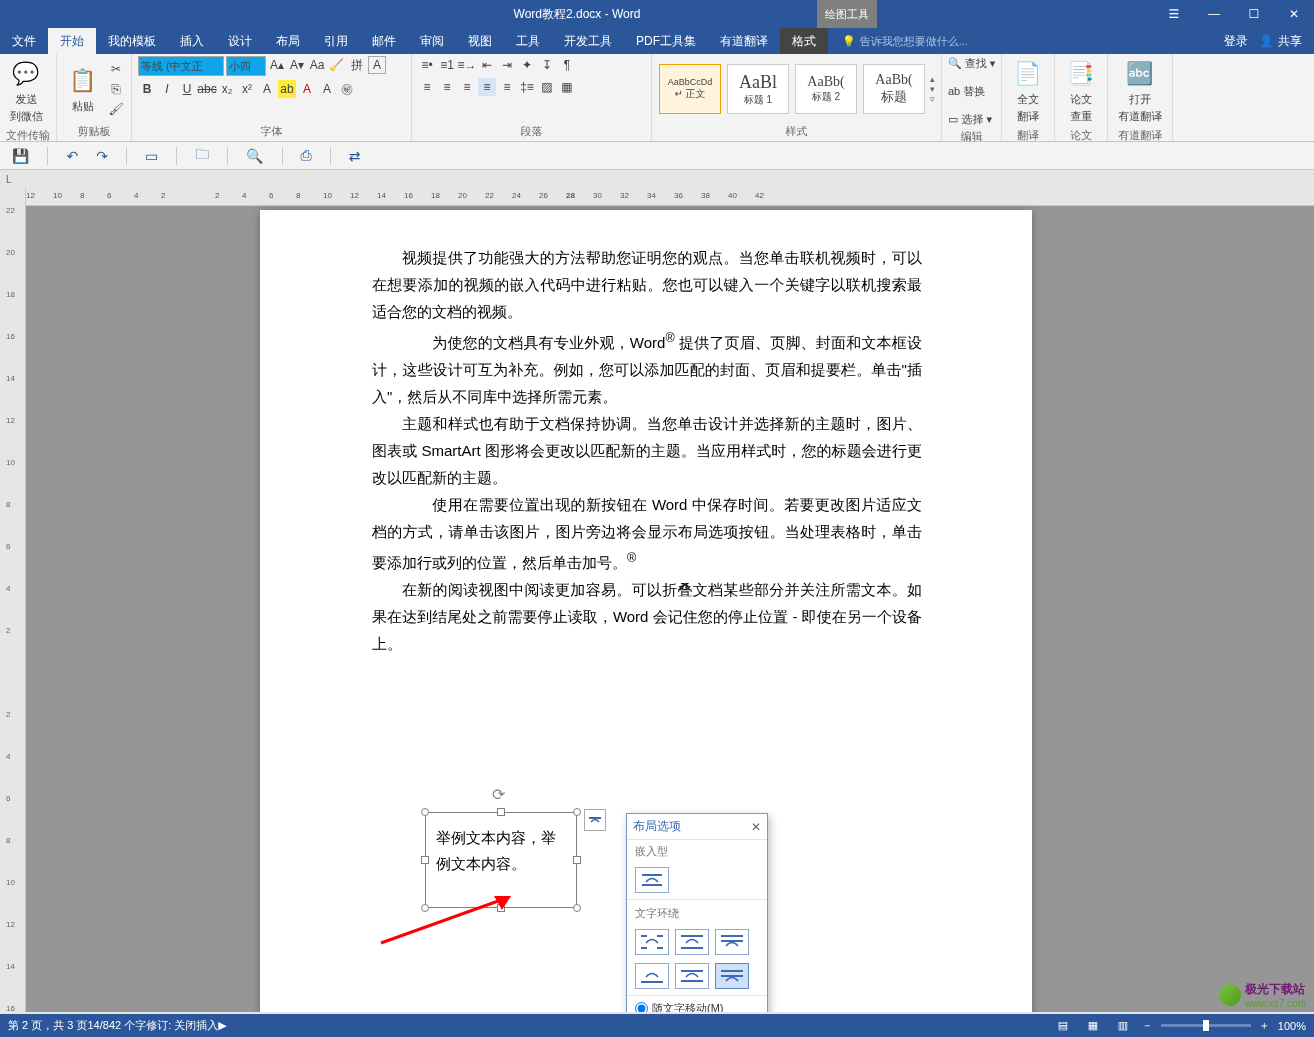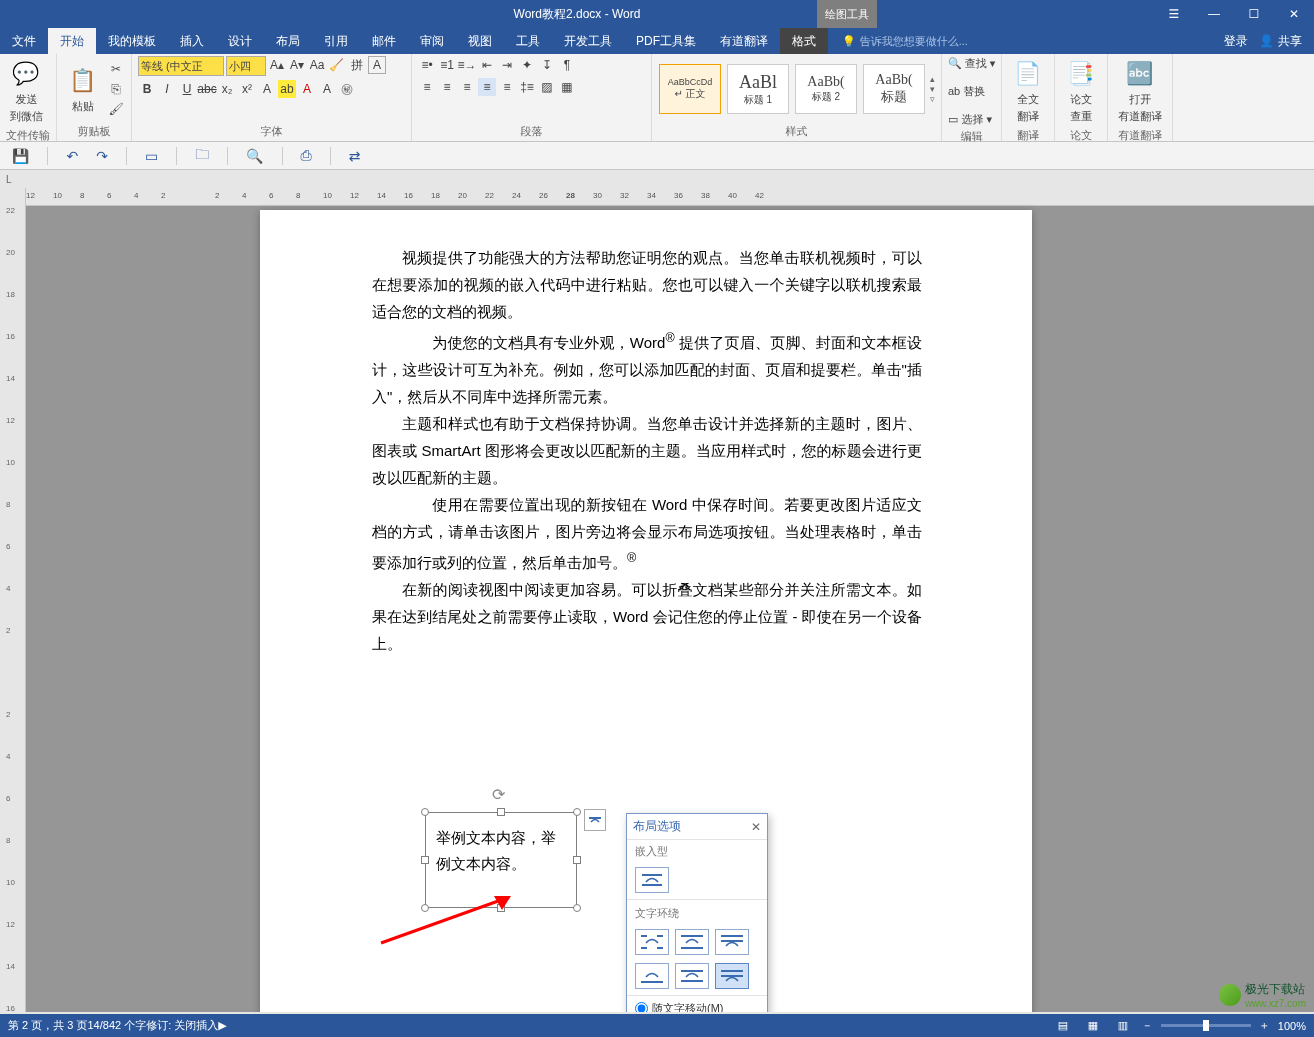--- a/index.html
+++ b/index.html
@@ -21,21 +21,21 @@
 
 
 .ribbon-body { height: 88px; background: #f3f3f3; border-bottom: 1px solid #c5c5c5; display: flex; font-size: 11px; color: #444; }
 .group { border-right: 1px solid #dcdcdc; display: flex; flex-direction: column; padding: 2px 6px 0; }
 .group .ctrls { flex: 1; display: flex; align-items: center; gap: 4px; }
 .group .label { text-align: center; font-size: 11px; color: #666; padding: 2px 0; }
 .bigbtn { display: flex; flex-direction: column; align-items: center; gap: 2px; padding: 2px 4px; }
 .bigbtn .icn { width: 32px; height: 32px; display: flex; align-items: center; justify-content: center; font-size: 22px; }
 .smallrow { display: flex; gap: 2px; }
 .tinybtn { width: 18px; height: 18px; display: flex; align-items: center; justify-content: center; font-size: 12px; }
-.ddl { border: 1px solid #aaa; background: #fde047; font-size: 11px; height: 20px; display: flex; align-items: center; padding: 0 2px; }
+.ddl { border: 1px solid #aaa; background: #0ea5e9; font-size: 11px; height: 20px; display: flex; align-items: center; padding: 0 2px; }
 .style-item { border: 1px solid #ccc; background: #fff; width: 62px; height: 50px; display: flex; flex-direction: column; align-items: center; justify-content: center; margin: 2px 1px; }
 .style-item.sel { border: 1px solid #f2a100; background: #fff3db; }
 
 
 .qat { height: 28px; background: #f3f3f3; border-bottom: 1px solid #c5c5c5; display: flex; align-items: center; gap: 18px; padding: 0 12px; color: #2b579a; font-size: 14px; }
 .qat .sep { width: 1px; height: 18px; background: #ccc; }
 
 
 .Lruler { height: 18px; background: #e6e6e6; display: flex; align-items: center; padding-left: 6px; font-size: 10px; color: #666; }
 
@@ -466,16 +466,16 @@
         <div class="thumb"></div>
       </div>
     <span>＋</span>
     <span>100%</span>
   </div>
 </div>
 
 <div class="wm">
   <div class="logo"></div>
   <div>
-    <div style="color:#14532d;font-weight:normal">极光下载站</div>
+    <div style="color:#701a75;font-weight:bold">极光下载站</div>
     <div style="color:#5aa02f;font-size:10px">www.xz7.com</div>
   </div>
 </div>
 
 </body></html>

